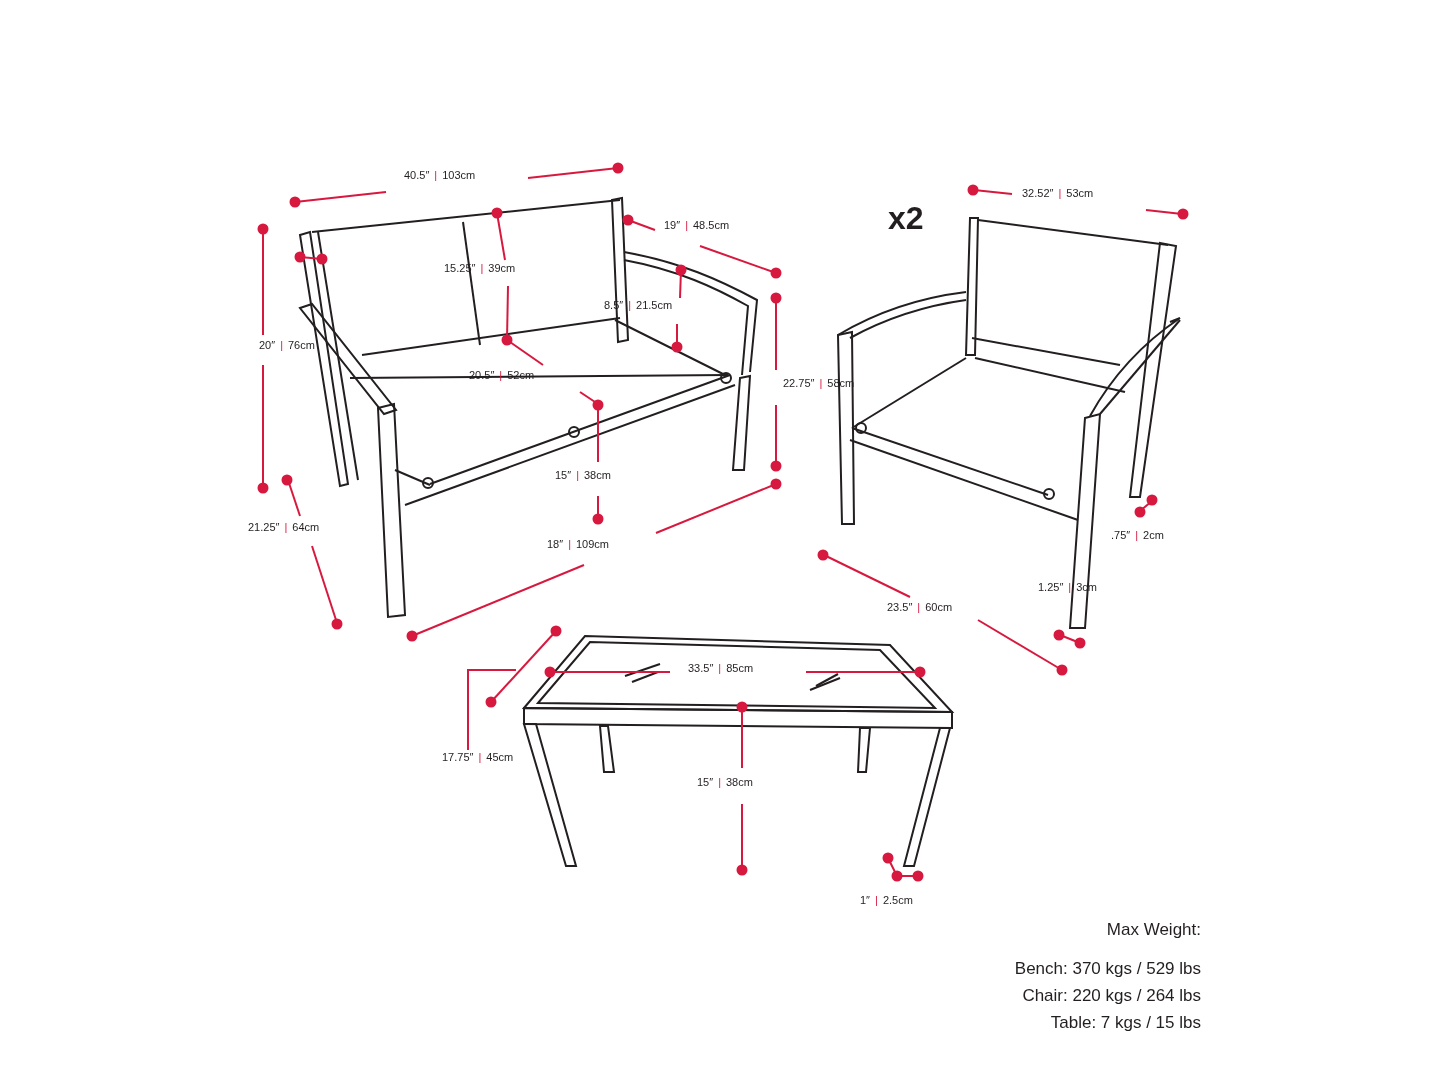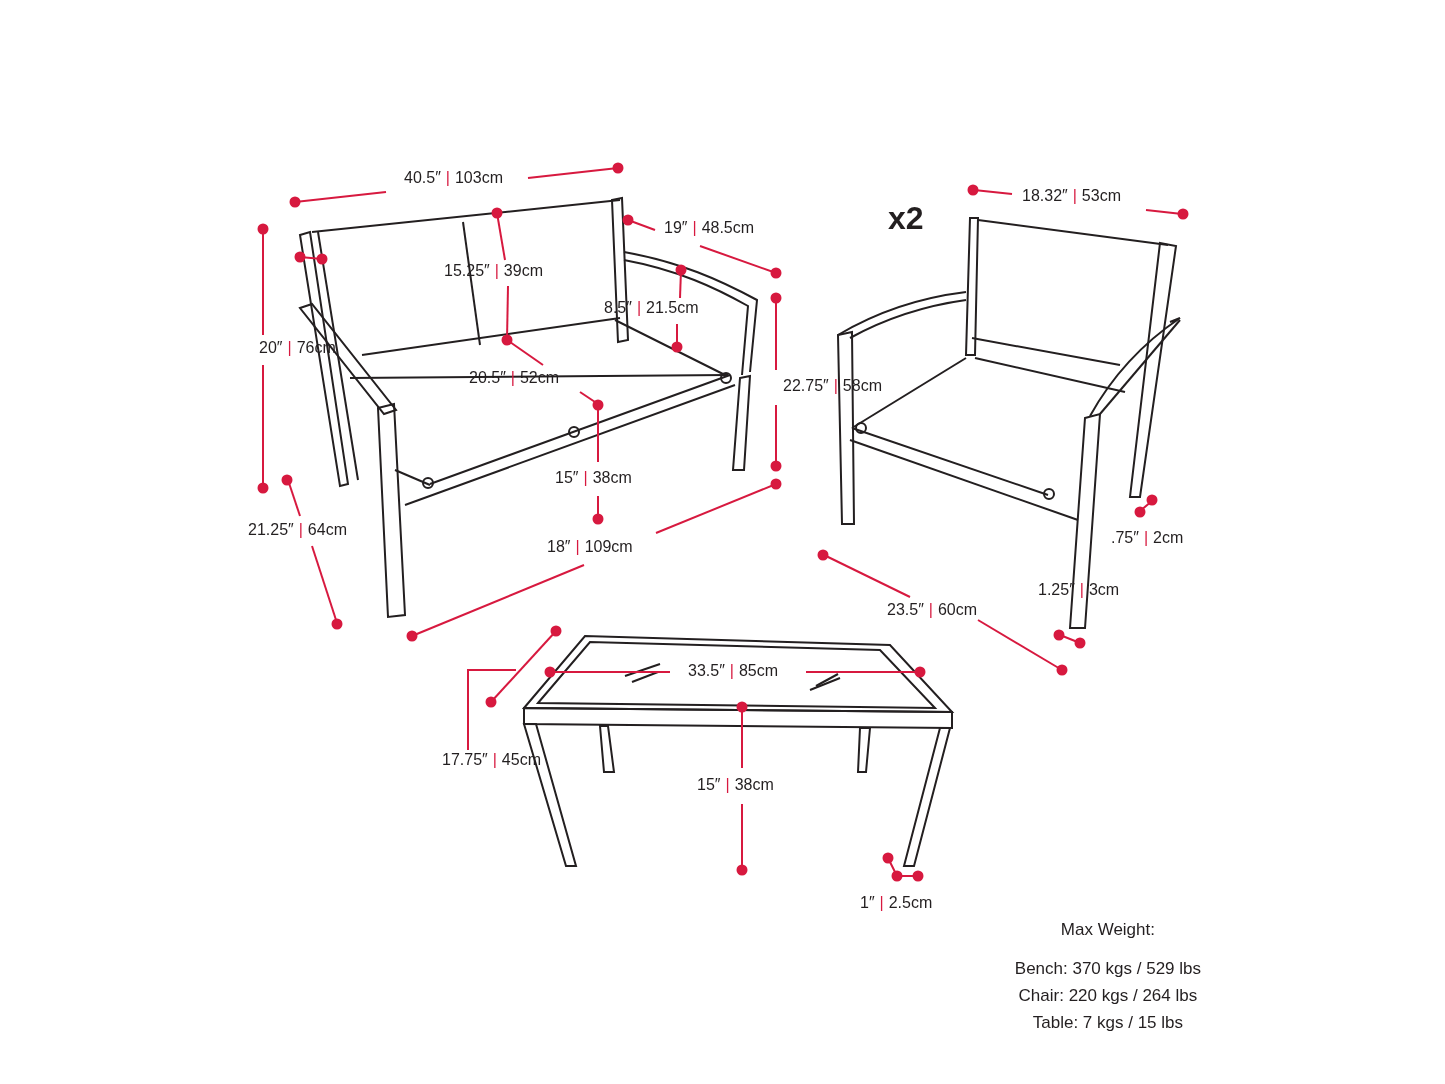--- a/index.html
+++ b/index.html
@@ -1,21 +1,21 @@
 <!DOCTYPE html>
 <html><head>
   <meta charset="utf-8">
   <style>
     html, body { margin: 0; padding: 0; background: #ffffff; }
     body { width: 1445px; height: 1084px; position: relative; overflow: hidden; font-family: "Liberation Sans", sans-serif; color: #231f20; }
     svg.art { position: absolute; left: 0; top: 0; }
-    .lbl { position: absolute; font-size: 16px; white-space: nowrap; color: #231f20; line-height: 1; }
+    .lbl { position: absolute; font-size: 11px; white-space: nowrap; color: #231f20; line-height: 1; }
     .lbl .sep { color: #d7193f; padding: 0 5px; }
     .x2 { position: absolute; left: 888px; top: 200px; font-size: 32px; font-weight: bold; font-family: "Liberation Sans", sans-serif; }
-    .weights { position: absolute; right: 244px; top: 916px; text-align: center; font-size: 17px; line-height: 27px; }
+    .weights { position: absolute; right: 244px; top: 916px; text-align: right; font-size: 17px; line-height: 27px; }
     .weights .title { margin-bottom: 12px; }
   </style>
 </head>
 <body>
 
 <svg class="art" width="1445" height="1084">
   <g fill="none" stroke="#231f20" stroke-width="2">
     <polygon points="300,235 310,232 348,484 340,486"></polygon>
     <line x1="312" y1="232" x2="620" y2="200"></line>
     <line x1="318" y1="232" x2="358" y2="480"></line>
@@ -147,21 +147,21 @@
 <div class="lbl" style="left:404px;top:170px"><span>40.5″</span><span class="sep">|</span><span>103cm</span></div>
 <div class="lbl" style="left:444px;top:263px"><span>15.25″</span><span class="sep">|</span><span>39cm</span></div>
 <div class="lbl" style="left:664px;top:220px"><span>19″</span><span class="sep">|</span><span>48.5cm</span></div>
 <div class="lbl" style="left:604px;top:300px"><span>8.5″</span><span class="sep">|</span><span>21.5cm</span></div>
 <div class="lbl" style="left:259px;top:340px"><span>20″</span><span class="sep">|</span><span>76cm</span></div>
 <div class="lbl" style="left:469px;top:370px"><span>20.5″</span><span class="sep">|</span><span>52cm</span></div>
 <div class="lbl" style="left:783px;top:378px"><span>22.75″</span><span class="sep">|</span><span>58cm</span></div>
 <div class="lbl" style="left:555px;top:470px"><span>15″</span><span class="sep">|</span><span>38cm</span></div>
 <div class="lbl" style="left:248px;top:522px"><span>21.25″</span><span class="sep">|</span><span>64cm</span></div>
 <div class="lbl" style="left:547px;top:539px"><span>18″</span><span class="sep">|</span><span>109cm</span></div>
-<div class="lbl" style="left:1022px;top:188px"><span>18.32″</span><span class="sep">|</span><span>53cm</span></div>
+<div class="lbl" style="left:1022px;top:188px"><span>32.52″</span><span class="sep">|</span><span>53cm</span></div>
 <div class="lbl" style="left:1111px;top:530px"><span>.75″</span><span class="sep">|</span><span>2cm</span></div>
 <div class="lbl" style="left:1038px;top:582px"><span>1.25″</span><span class="sep">|</span><span>3cm</span></div>
 <div class="lbl" style="left:887px;top:602px"><span>23.5″</span><span class="sep">|</span><span>60cm</span></div>
 <div class="lbl" style="left:688px;top:663px"><span>33.5″</span><span class="sep">|</span><span>85cm</span></div>
 <div class="lbl" style="left:442px;top:752px"><span>17.75″</span><span class="sep">|</span><span>45cm</span></div>
 <div class="lbl" style="left:697px;top:777px"><span>15″</span><span class="sep">|</span><span>38cm</span></div>
 <div class="lbl" style="left:860px;top:895px"><span>1″</span><span class="sep">|</span><span>2.5cm</span></div>
 
 <div class="weights">
   <div class="title">Max Weight:</div>

